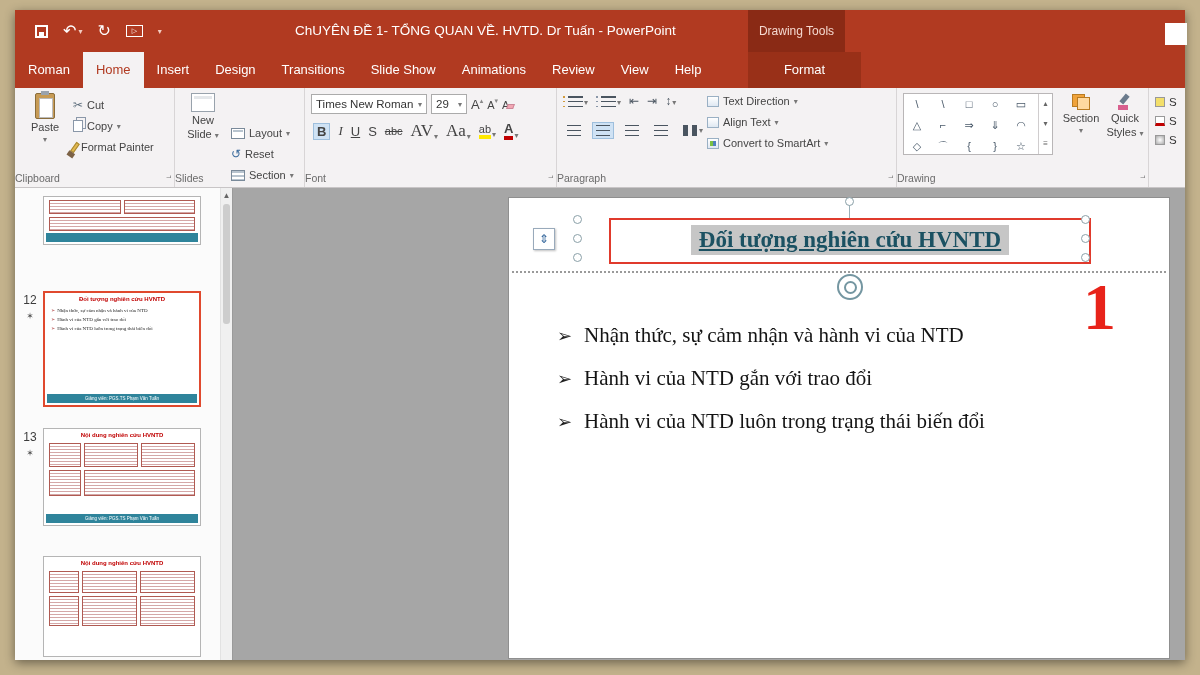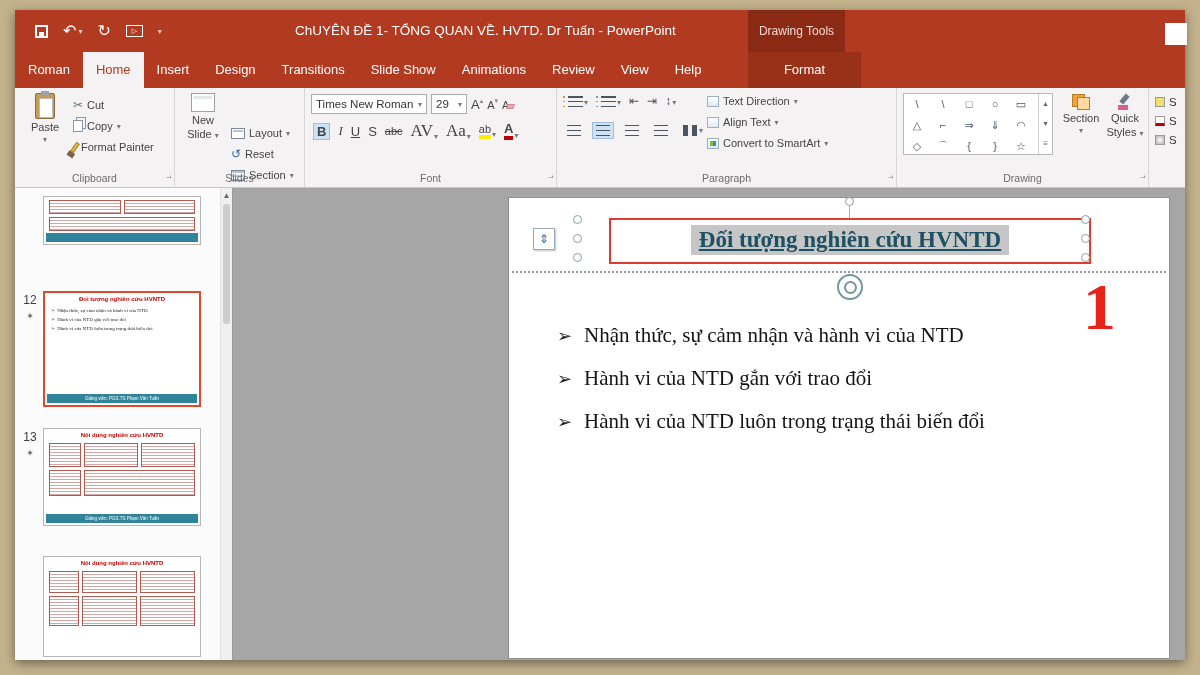--- a/index.html
+++ b/index.html
@@ -27,21 +27,21 @@
   .tab.active { background:#f4f2f3; color:#b13a21; }
   .format-tab { position:absolute; left:733px; top:0; width:113px; line-height:36px; text-align:center; background:#993018; }
   .tellme { position:absolute; left:838px; top:0; height:36px; display:flex; align-items:center; gap:8px; font-size:13px; }
   .bulb { width:10px; height:10px; border:1.5px solid #fff; border-radius:50%; position:relative; display:inline-block; }
   .bulb::after { content:""; position:absolute; left:2px; bottom:-4px; width:3px; height:3px; background:#fff; }
 
   
   .ribbon { position:relative; height:100px; background:#f4f2f3; border-bottom:1px solid #c8c5c6; display:flex; color:#444; }
   .rgroup { position:relative; height:100%; border-right:1px solid #d8d5d6; flex-shrink:0; }
   .g-clipboard{ width:160px; } .g-slides{ width:130px; } .g-font{ width:252px; } .g-paragraph{ width:340px; } .g-drawing{ width:252px; } .g-partial{ width:35px; border-right:none; overflow:hidden; }
-  .glabel { position:absolute; bottom:3px; left:0; width:100%; text-align:center; font-size:10.5px; color:#6b6b6b; }
+  .glabel { position:absolute; bottom:3px; left:0; width:100%; text-align:left; font-size:10.5px; color:#6b6b6b; }
   .launcher { position:absolute; right:3px; bottom:4px; font-size:9px; color:#777; transform:rotate(180deg); display:inline-block; }
 
   .bigbtn { position:absolute; display:flex; flex-direction:column; align-items:center; gap:2px; font-size:11px; color:#444; }
   .stack { position:absolute; display:flex; flex-direction:column; gap:5px; }
   .smallrow { display:flex; align-items:center; gap:4px; font-size:11px; color:#444; height:16px; white-space:nowrap; }
   .caret { font-size:8px; color:#777; }
 
   .ic-clipboard { width:20px; height:26px; background:#c79b55; border:1px solid #8a6d3b; border-radius:2px; position:relative; }
   .ic-clipboard::before { content:""; position:absolute; top:-3px; left:5px; width:8px; height:4px; background:#9aa3ad; }
   .ic-clipboard::after { content:""; position:absolute; left:3px; top:4px; width:12px; height:18px; background:#fff; border:1px solid #bbb; }

